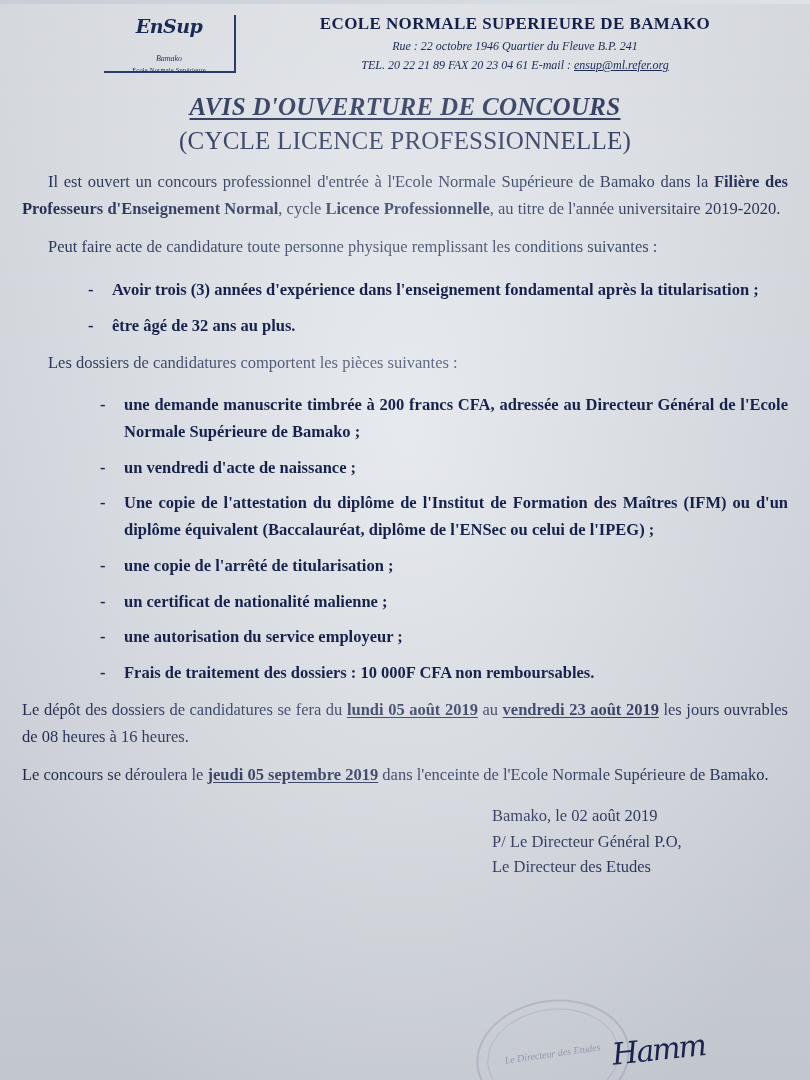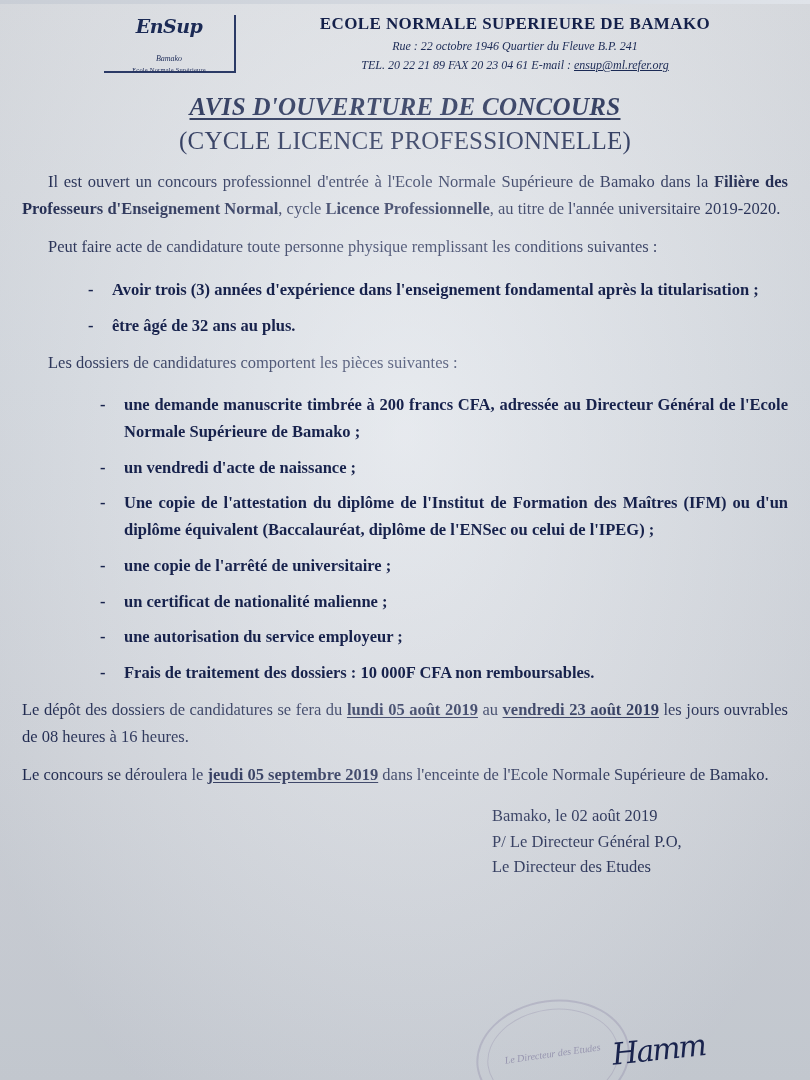--- a/index.html
+++ b/index.html
@@ -250,21 +250,21 @@
       <li class="bold">Avoir trois (3) années d'expérience dans l'enseignement fondamental après la titularisation ;</li>
       <li class="bold">être âgé de 32 ans au plus.</li>
     </ul>
 
     <p class="para">Les dossiers de candidatures comportent les pièces suivantes :</p>
 
     <ul class="dashlist deep">
       <li class="bold">une demande manuscrite timbrée à 200 francs CFA, adressée au Directeur Général de l'Ecole Normale Supérieure de Bamako ;</li>
       <li class="bold">un vendredi d'acte de naissance ;</li>
       <li class="bold">Une copie de l'attestation du diplôme de l'Institut de Formation des Maîtres (IFM) ou d'un diplôme équivalent (Baccalauréat, diplôme de l'ENSec ou celui de l'IPEG) ;</li>
-      <li class="bold">une copie de l'arrêté de universitaire ;</li>
+      <li class="bold">une copie de l'arrêté de titularisation ;</li>
       <li class="bold">un certificat de nationalité malienne ;</li>
       <li class="bold">une autorisation du service employeur ;</li>
       <li class="bold">Frais de traitement des dossiers : 10 000F CFA non remboursables.</li>
     </ul>
 
     <p class="para noindent closing">
       <span>Le dépôt des dossiers de candidatures se fera du </span><span class="bu">lundi 05 août 2019</span><span> au </span><span class="bu">vendredi 23 août 2019</span><span> les jours ouvrables de 08 heures à 16 heures.</span>
     </p>
 
     <p class="para noindent">

